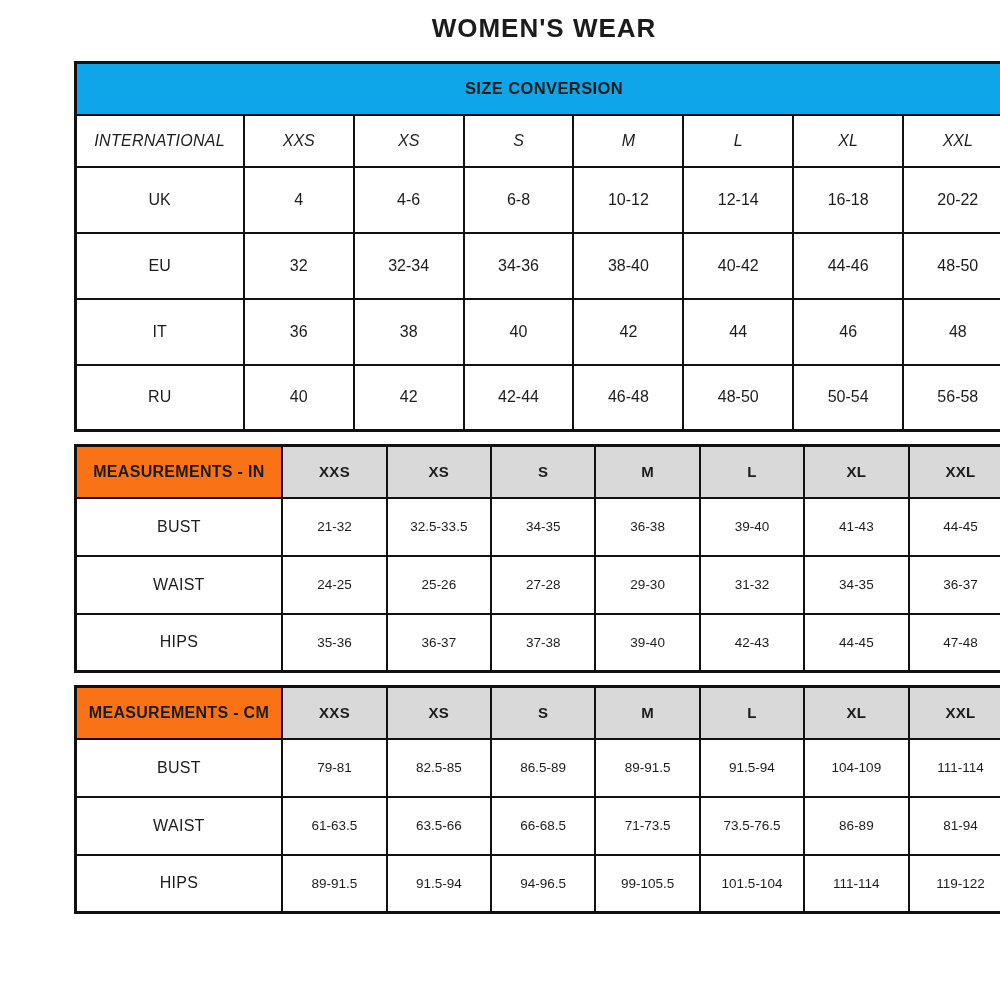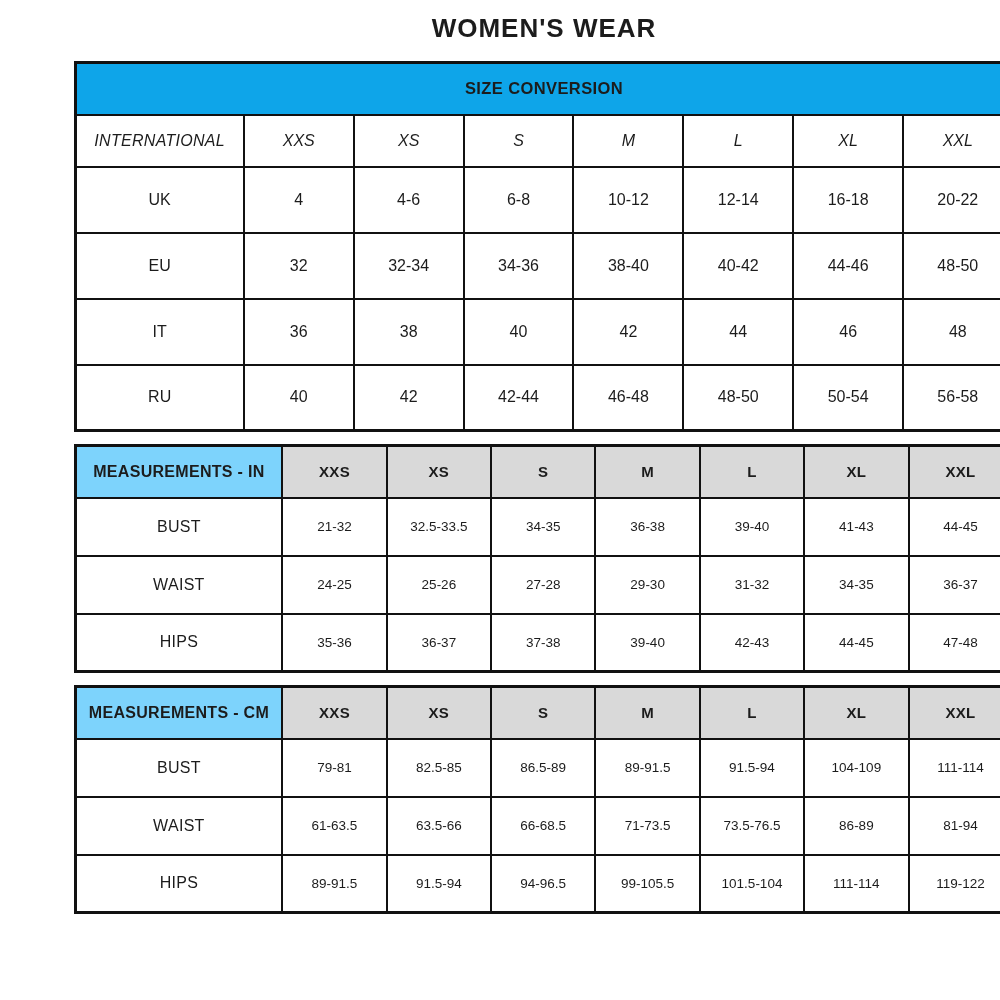--- a/index.html
+++ b/index.html
@@ -52,21 +52,21 @@
     letter-spacing: 0.4px;
   }
   .tbl-conv th.label-head { font-weight: 400; font-size: 16px; letter-spacing: 0.3px; }
   .tbl-conv th.size-cell  { font-weight: 400; font-size: 16px; background: #ffffff; }
   .tbl-conv td.label-cell { font-size: 16px; }
   .tbl-conv td.value-cell { font-size: 16px; }
   
   .tbl-meas thead tr { height: 52px; }
   .tbl-meas tbody tr { height: 58px; }
   .tbl-meas th.meas-header {
-    background: #7dd3fc;
+    background: #f97316;
     font-weight: 700;
     font-size: 16px;
     letter-spacing: 0.3px;
   }
   .tbl-meas th.size-cell {
     background: #d9d9d9;
     font-weight: 700;
     font-size: 15px;
     letter-spacing: 0.3px;
   }

